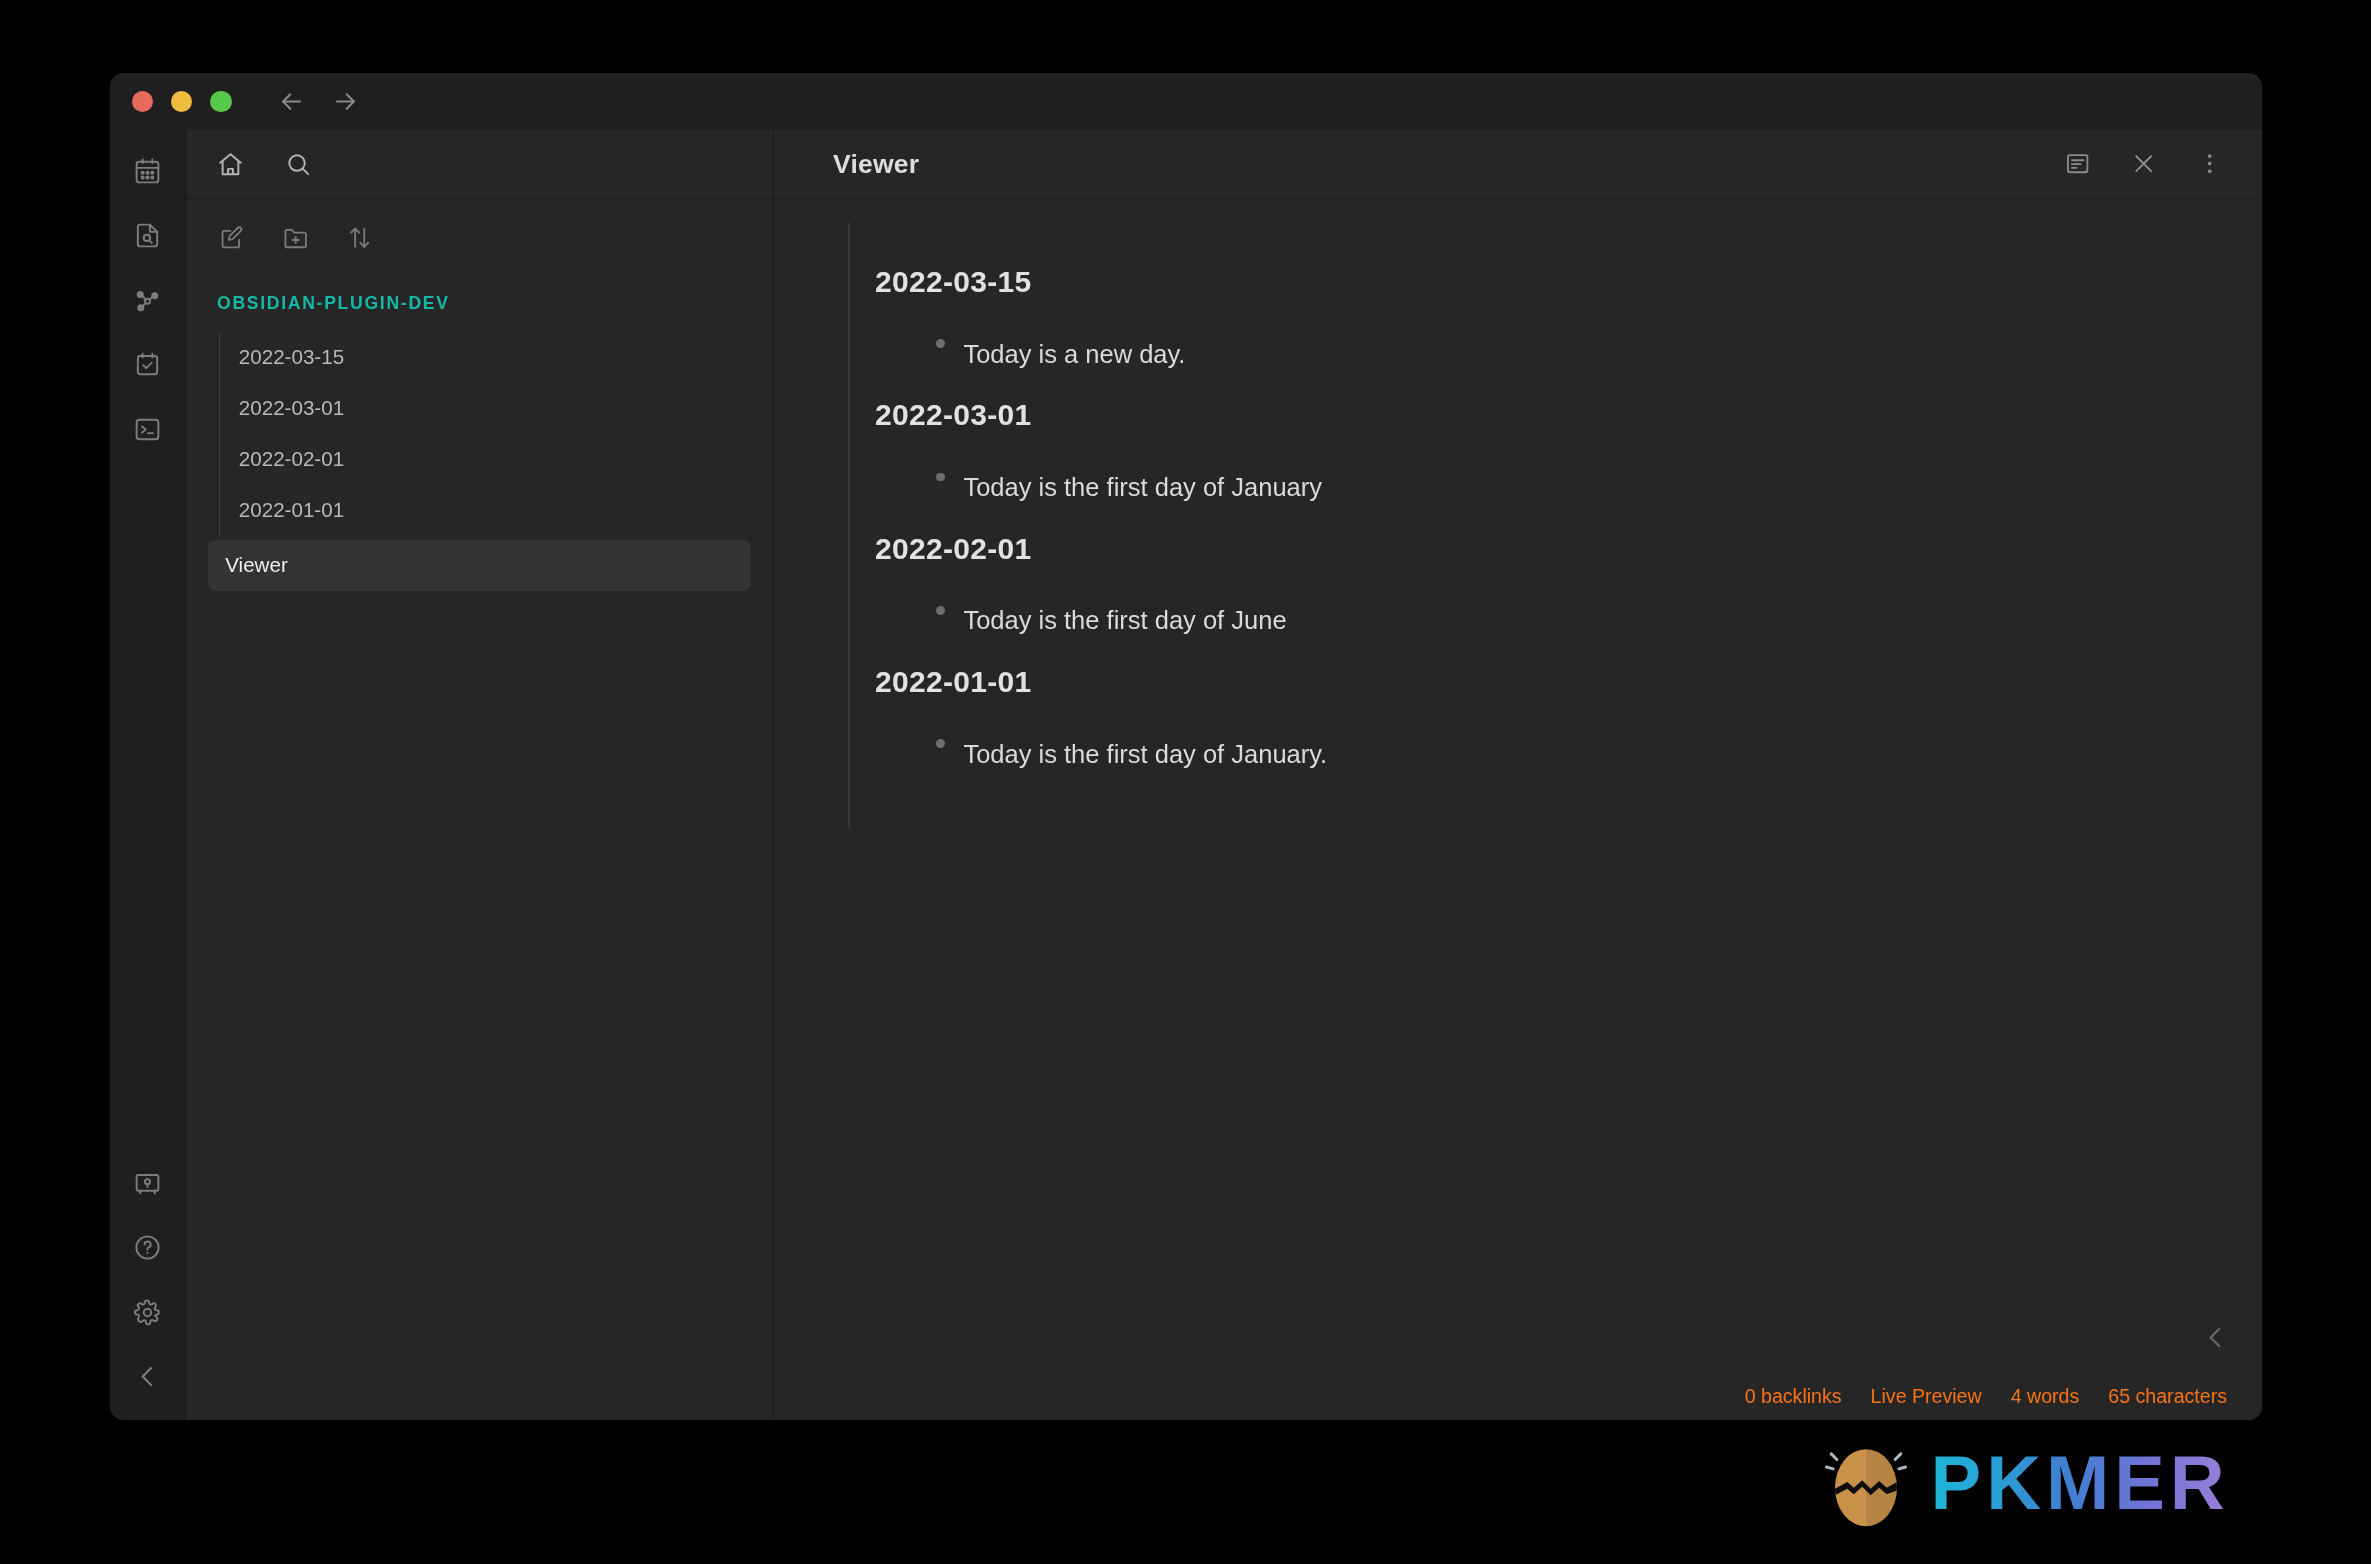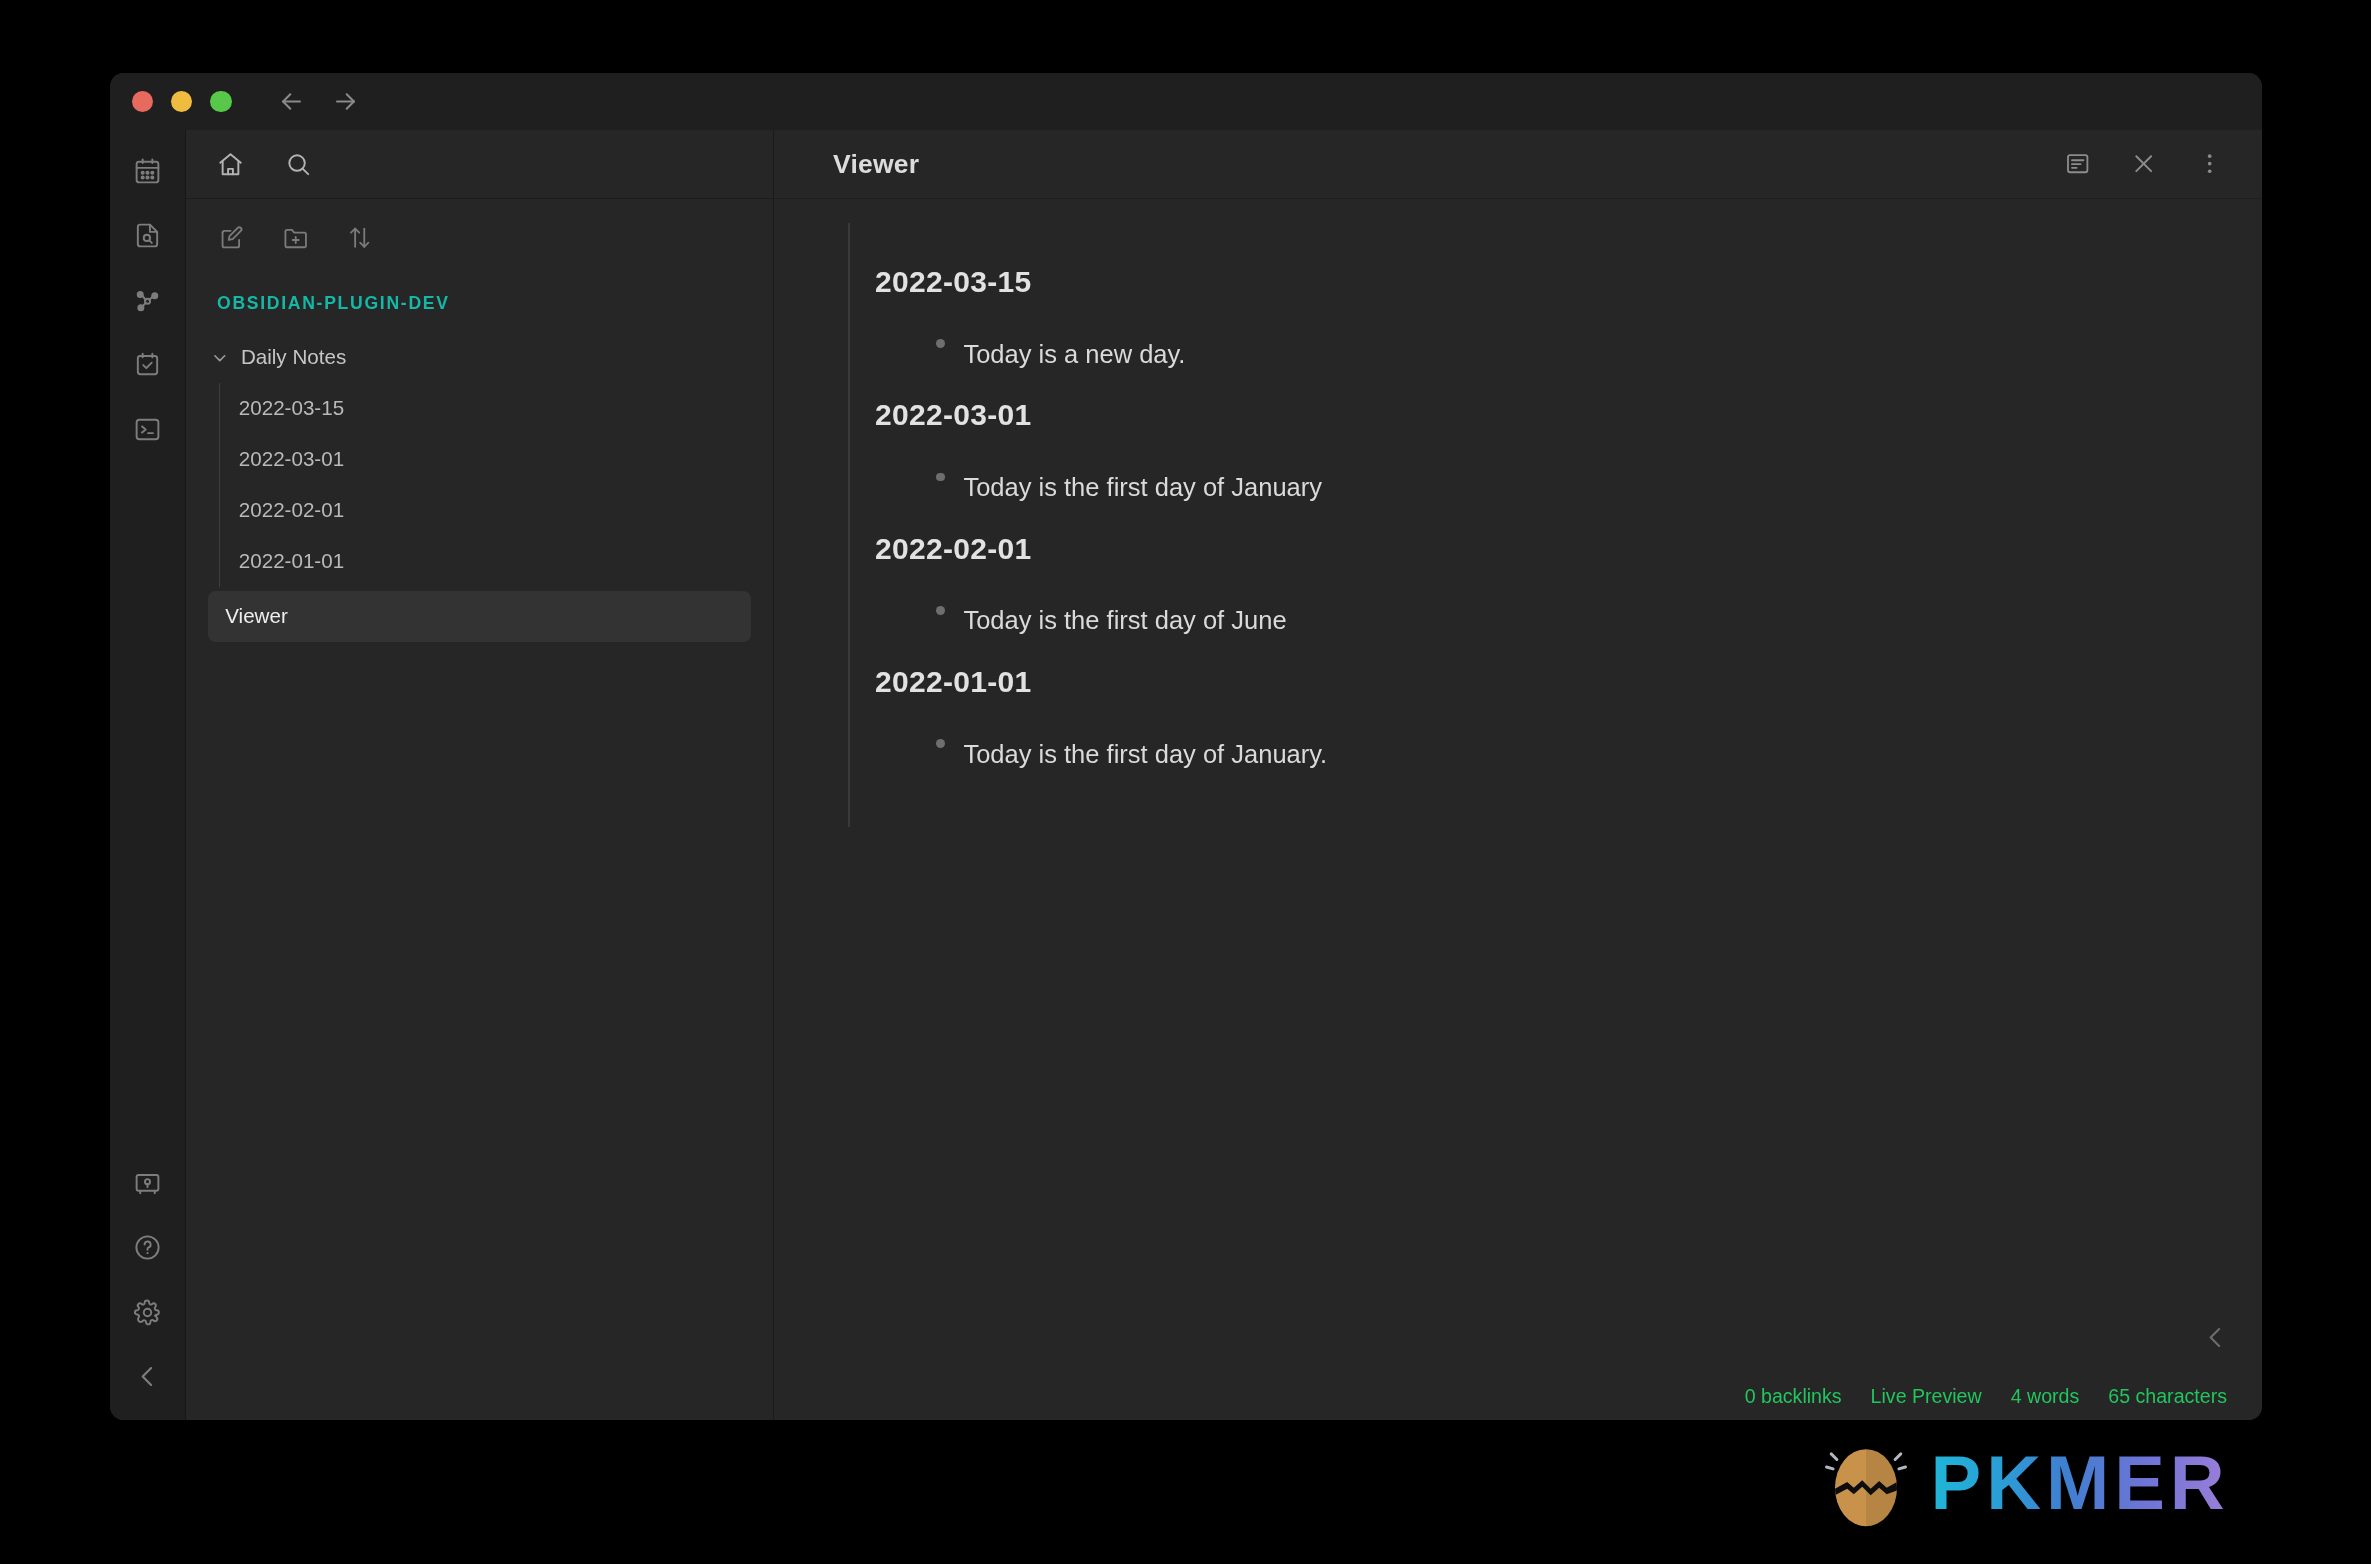--- a/index.html
+++ b/index.html
@@ -313,21 +313,21 @@
     right: 0;
     bottom: 0;
     height: 47px;
     display: flex;
     align-items: center;
     gap: 29px;
     padding: 0 35px;
     background: #262626;
     border-top-left-radius: 7.8px;
     font-size: 19.6px;
-    color: #22c55e;
+    color: #f97316;
     z-index: 6;
   }
 
   
   .watermark {
     position: absolute;
     left: 1819px;
     top: 1436px;
     display: flex;
     align-items: center;
@@ -499,28 +499,20 @@
                 <polyline points="4.4 7.6 8 4 11.6 7.6"></polyline>
                 <line x1="16" y1="4" x2="16" y2="20"></line>
                 <polyline points="12.4 16.4 16 20 19.6 16.4"></polyline>
               </svg>
           </span>
         </div>
 
         <div class="vault-name">OBSIDIAN-PLUGIN-DEV</div>
 
         <div class="tree">
-          <div class="tree-folder">
-            <span class="chev">
-              <svg width="19.6" height="19.6" viewBox="0 0 24 24" fill="none" stroke="currentColor" stroke-width="2" stroke-linecap="round" stroke-linejoin="round">
-                  <polyline points="6 9.5 12 15.5 18 9.5"></polyline>
-                </svg>
-            </span>
-            <span>Daily Notes</span>
-          </div>
 
           <div class="tree-children">
             <div class="tree-file">2022-03-15</div>
             <div class="tree-file">2022-03-01</div>
             <div class="tree-file">2022-02-01</div>
             <div class="tree-file">2022-01-01</div>
           </div>
 
           <div class="tree-root-file selected">Viewer</div>
         </div>

